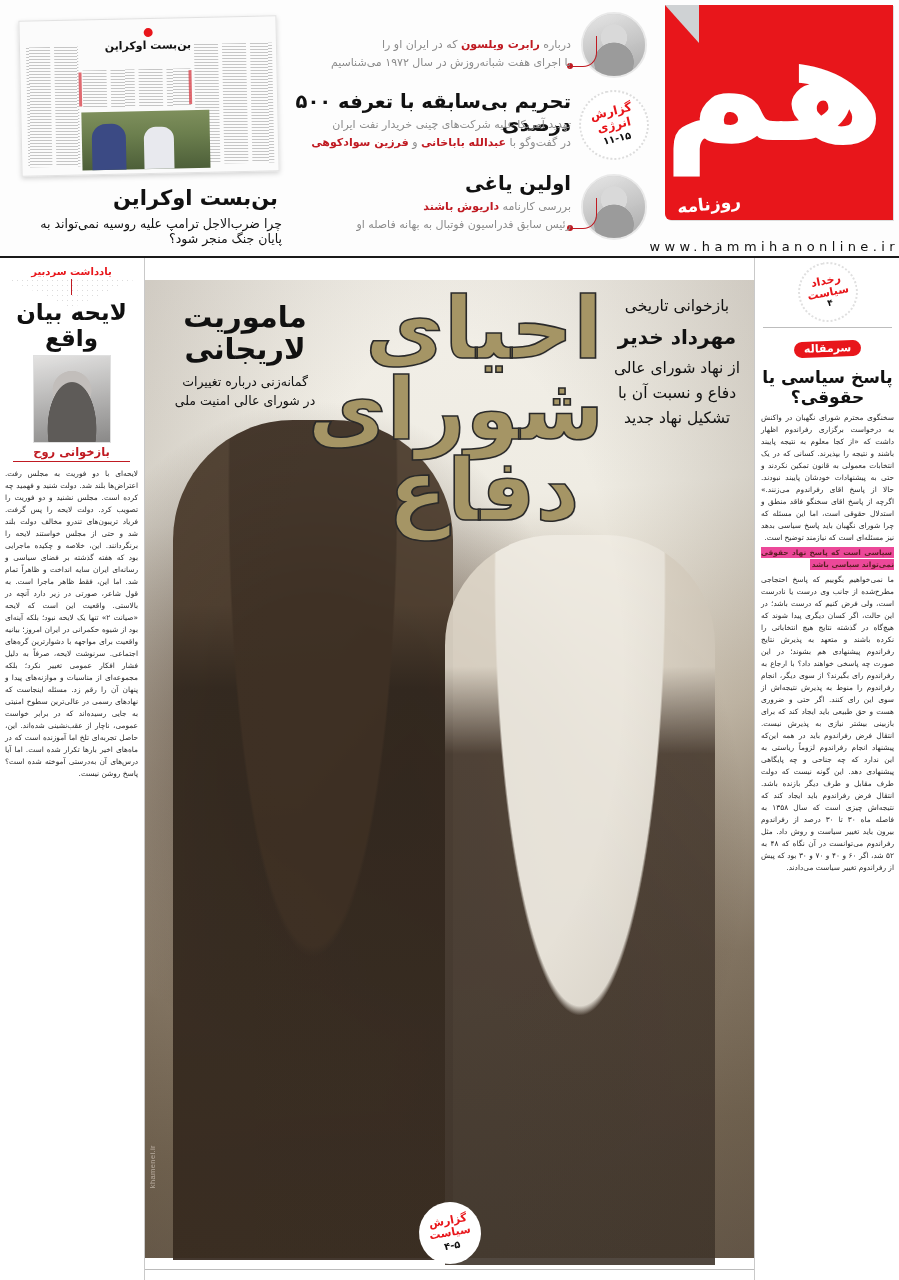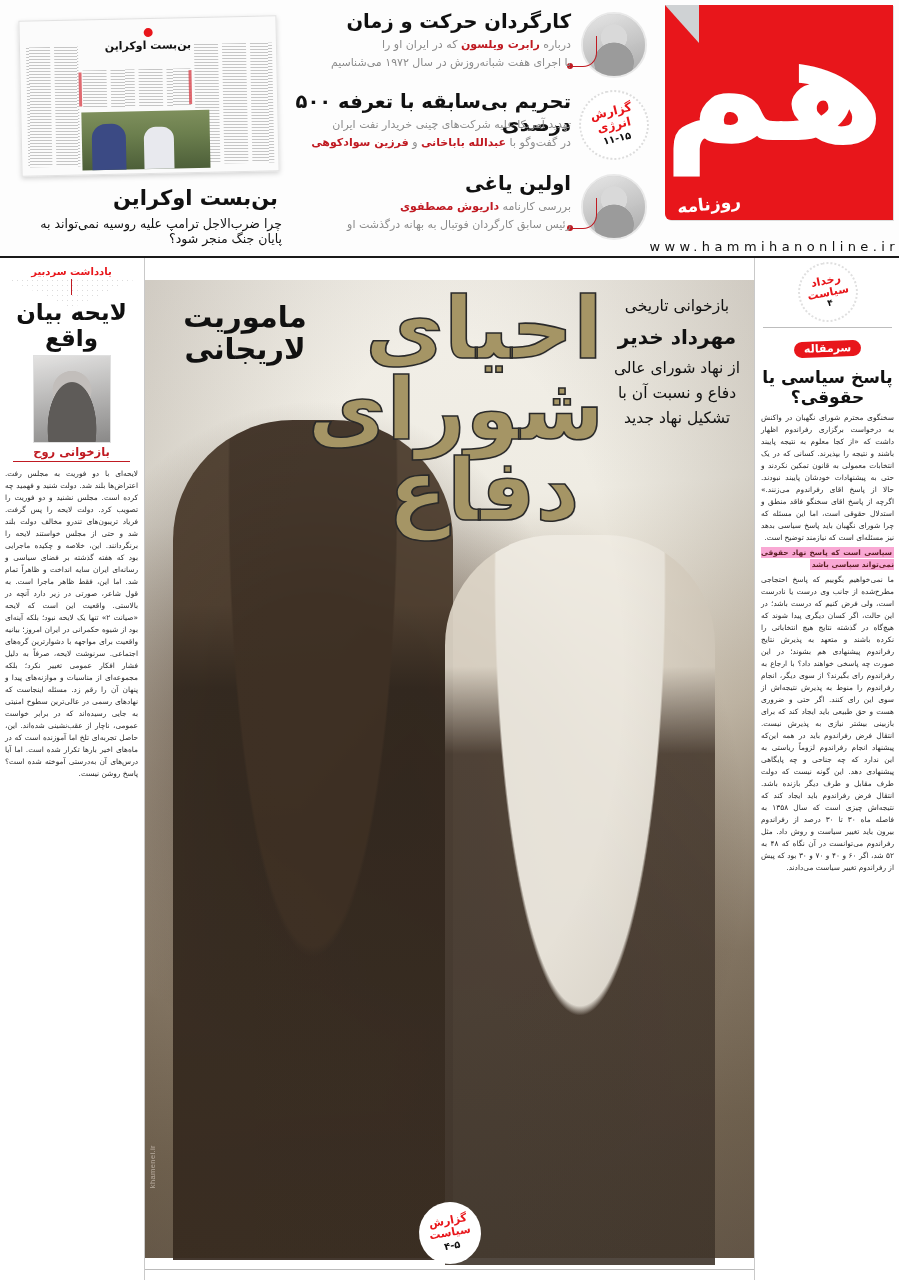--- a/index.html
+++ b/index.html
@@ -170,21 +170,21 @@
   .rdiv{height:1px;background:#bdbdbd;margin:5px 2px;}
   .rtitle{
     font-size:17px;font-weight:bold;text-align:center;margin:6px 0 5px;
     letter-spacing:-.4px;
   }
   .bodytext{
     font-size:7.4px;line-height:1.62;text-align:justify;color:#2a2a2a;
     letter-spacing:-.1px;
   }
   .pull{
-    background:#f9a8d4;color:#5d1f25;padding:1px 2px;display:inline;
+    background:#ec4899;color:#5d1f25;padding:1px 2px;display:inline;
     font-weight:bold;
   }
 
   
   .colL{position:absolute;left:0;top:0;width:143px;height:1022px;padding:0 5px;box-sizing:border-box;}
   .lchev{
     position:relative;height:30px;margin-top:20px;
     background-image:radial-gradient(#dcdcdc 0.7px,transparent 0.7px);
     background-size:5px 5px;
     clip-path:polygon(0 0,100% 0,50% 100%);
@@ -289,21 +289,20 @@
     </div>
     <div class="weburl">www.hammihanonline.ir</div>
 
     <div class="teasers">
 
       <div class="teaser t1">
         <div class="thumb">
             <div class="face"></div>
           </div>
         <div class="arc"></div>
-        <div class="ttl">کارگردان حرکت و زمان</div>
         <div class="sub1"><span>درباره </span><span class="hl">رابرت ویلسون</span><span> که در ایران او را</span></div>
         <div class="sub2">با اجرای هفت شبانه‌روزش در سال ۱۹۷۲ می‌شناسیم</div>
       </div>
 
       <div class="teaser t2">
         <div class="badge">
           <span>گزارش</span>
           <span>انرژی</span>
           <span class="num">۱۱-۱۵</span>
         </div>
@@ -311,22 +310,22 @@
         <div class="sub1">تهدید آمریکا علیه شرکت‌های چینی خریدار نفت ایران</div>
         <div class="sub2"><span>در گفت‌وگو با </span><span class="hl">عبدالله باباخانی</span><span> و </span><span class="hl">فرزین سوادکوهی</span></div>
       </div>
 
       <div class="teaser t3">
         <div class="thumb">
             <div class="face"></div>
           </div>
         <div class="arc"></div>
         <div class="ttl">اولین یاغی</div>
-        <div class="sub1"><span>بررسی کارنامه </span><span class="hl">داریوش مصطفوی</span></div>
-        <div class="sub2">رئیس سابق کارگردان فوتبال به بهانه درگذشت او</div>
+        <div class="sub1"><span>بررسی کارنامه </span><span class="hl">داریوش باشند</span></div>
+        <div class="sub2">رئیس سابق فدراسیون فوتبال به بهانه فاصله او</div>
       </div>
     </div>
 
     <div class="prevbox">
       <div class="sheet">
         <div class="reddot"></div>
         <div class="hdr">بن‌بست اوکراین</div>
         <div class="txtcol" style="left:6px;top:26px;width:24px;height:120px;"></div>
         <div class="txtcol" style="left:34px;top:26px;width:24px;height:120px;"></div>
         <div class="txtcol" style="left:62px;top:50px;width:24px;height:38px;"></div>
@@ -385,20 +384,24 @@
         <span class="who">مهرداد خدیر</span>
         <span>از نهاد شورای عالی</span><br>
         <span>دفاع و نسبت آن با</span><br>
         <span>تشکیل نهاد جدید</span>
       </div>
 
       <div class="mainhead">احیای شورای دفاع</div>
 
       <div class="subhead">
         <div class="t">ماموریت لاریجانی</div>
+        <div class="s">
+          <span>گمانه‌زنی درباره تغییرات</span><br>
+          <span>در شورای عالی امنیت ملی</span>
+        </div>
       </div>
 
       <div class="botbadge">
         <span>گزارش</span>
         <span>سیاست</span>
         <span class="num">۴-۵</span>
       </div>
       <div class="centerline"></div>
     </div>
 

